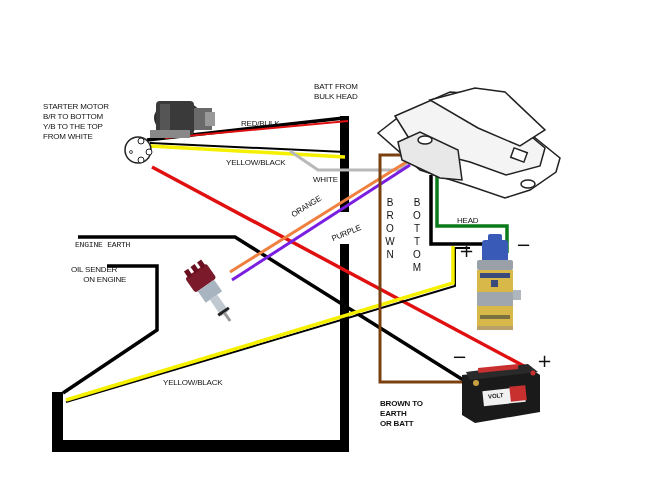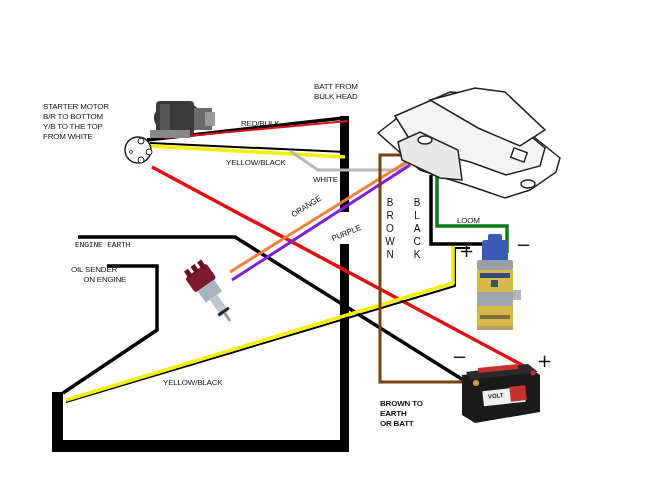--- a/index.html
+++ b/index.html
@@ -117,22 +117,22 @@
 Y/B TO THE TOP
 FROM WHITE</div>
 <div class="lbl" style="left:314px; top:82px;">BATT FROM
 BULK HEAD</div>
 <div class="lbl" style="left:241px; top:119px;">RED/BULK</div>
 <div class="lbl" style="left:226px; top:158px;">YELLOW/BLACK</div>
 <div class="lbl" style="left:313px; top:175px;text-align:right;">WHITE</div>
 <div class="lbl" style="left:295px; top:210px; transform:rotate(-32deg); transform-origin:left bottom;">ORANGE</div>
 <div class="lbl" style="left:334px; top:234px; transform:rotate(-22deg); transform-origin:left bottom;">PURPLE</div>
 <div class="vlbl" style="left:385px; top:196px;">BROWN</div>
-<div class="vlbl" style="left:412px; top:196px;">BLACK</div>
-<div class="lbl" style="left:457px; top:216px;">LOOM</div>
+<div class="vlbl" style="left:412px; top:196px;">BOTTOM</div>
+<div class="lbl" style="left:457px; top:216px;">HEAD</div>
 <div class="lbl" style="left:75px; top:240px;font-family:Liberation Mono, monospace;">ENGINE EARTH</div>
 <div class="lbl" style="left:71px; top:265px;">OIL SENDER
       ON ENGINE</div>
 <div class="lbl" style="left:163px; top:378px;">YELLOW/BLACK</div>
 <div class="lbl" style="left:380px; top:399px;font-weight:bold;">BROWN TO
 EARTH
 OR BATT</div>
 
 <div class="sign" style="left:459px; top:242px;">+</div>
 <div class="sign" style="left:516px; top:236px;">−</div>

